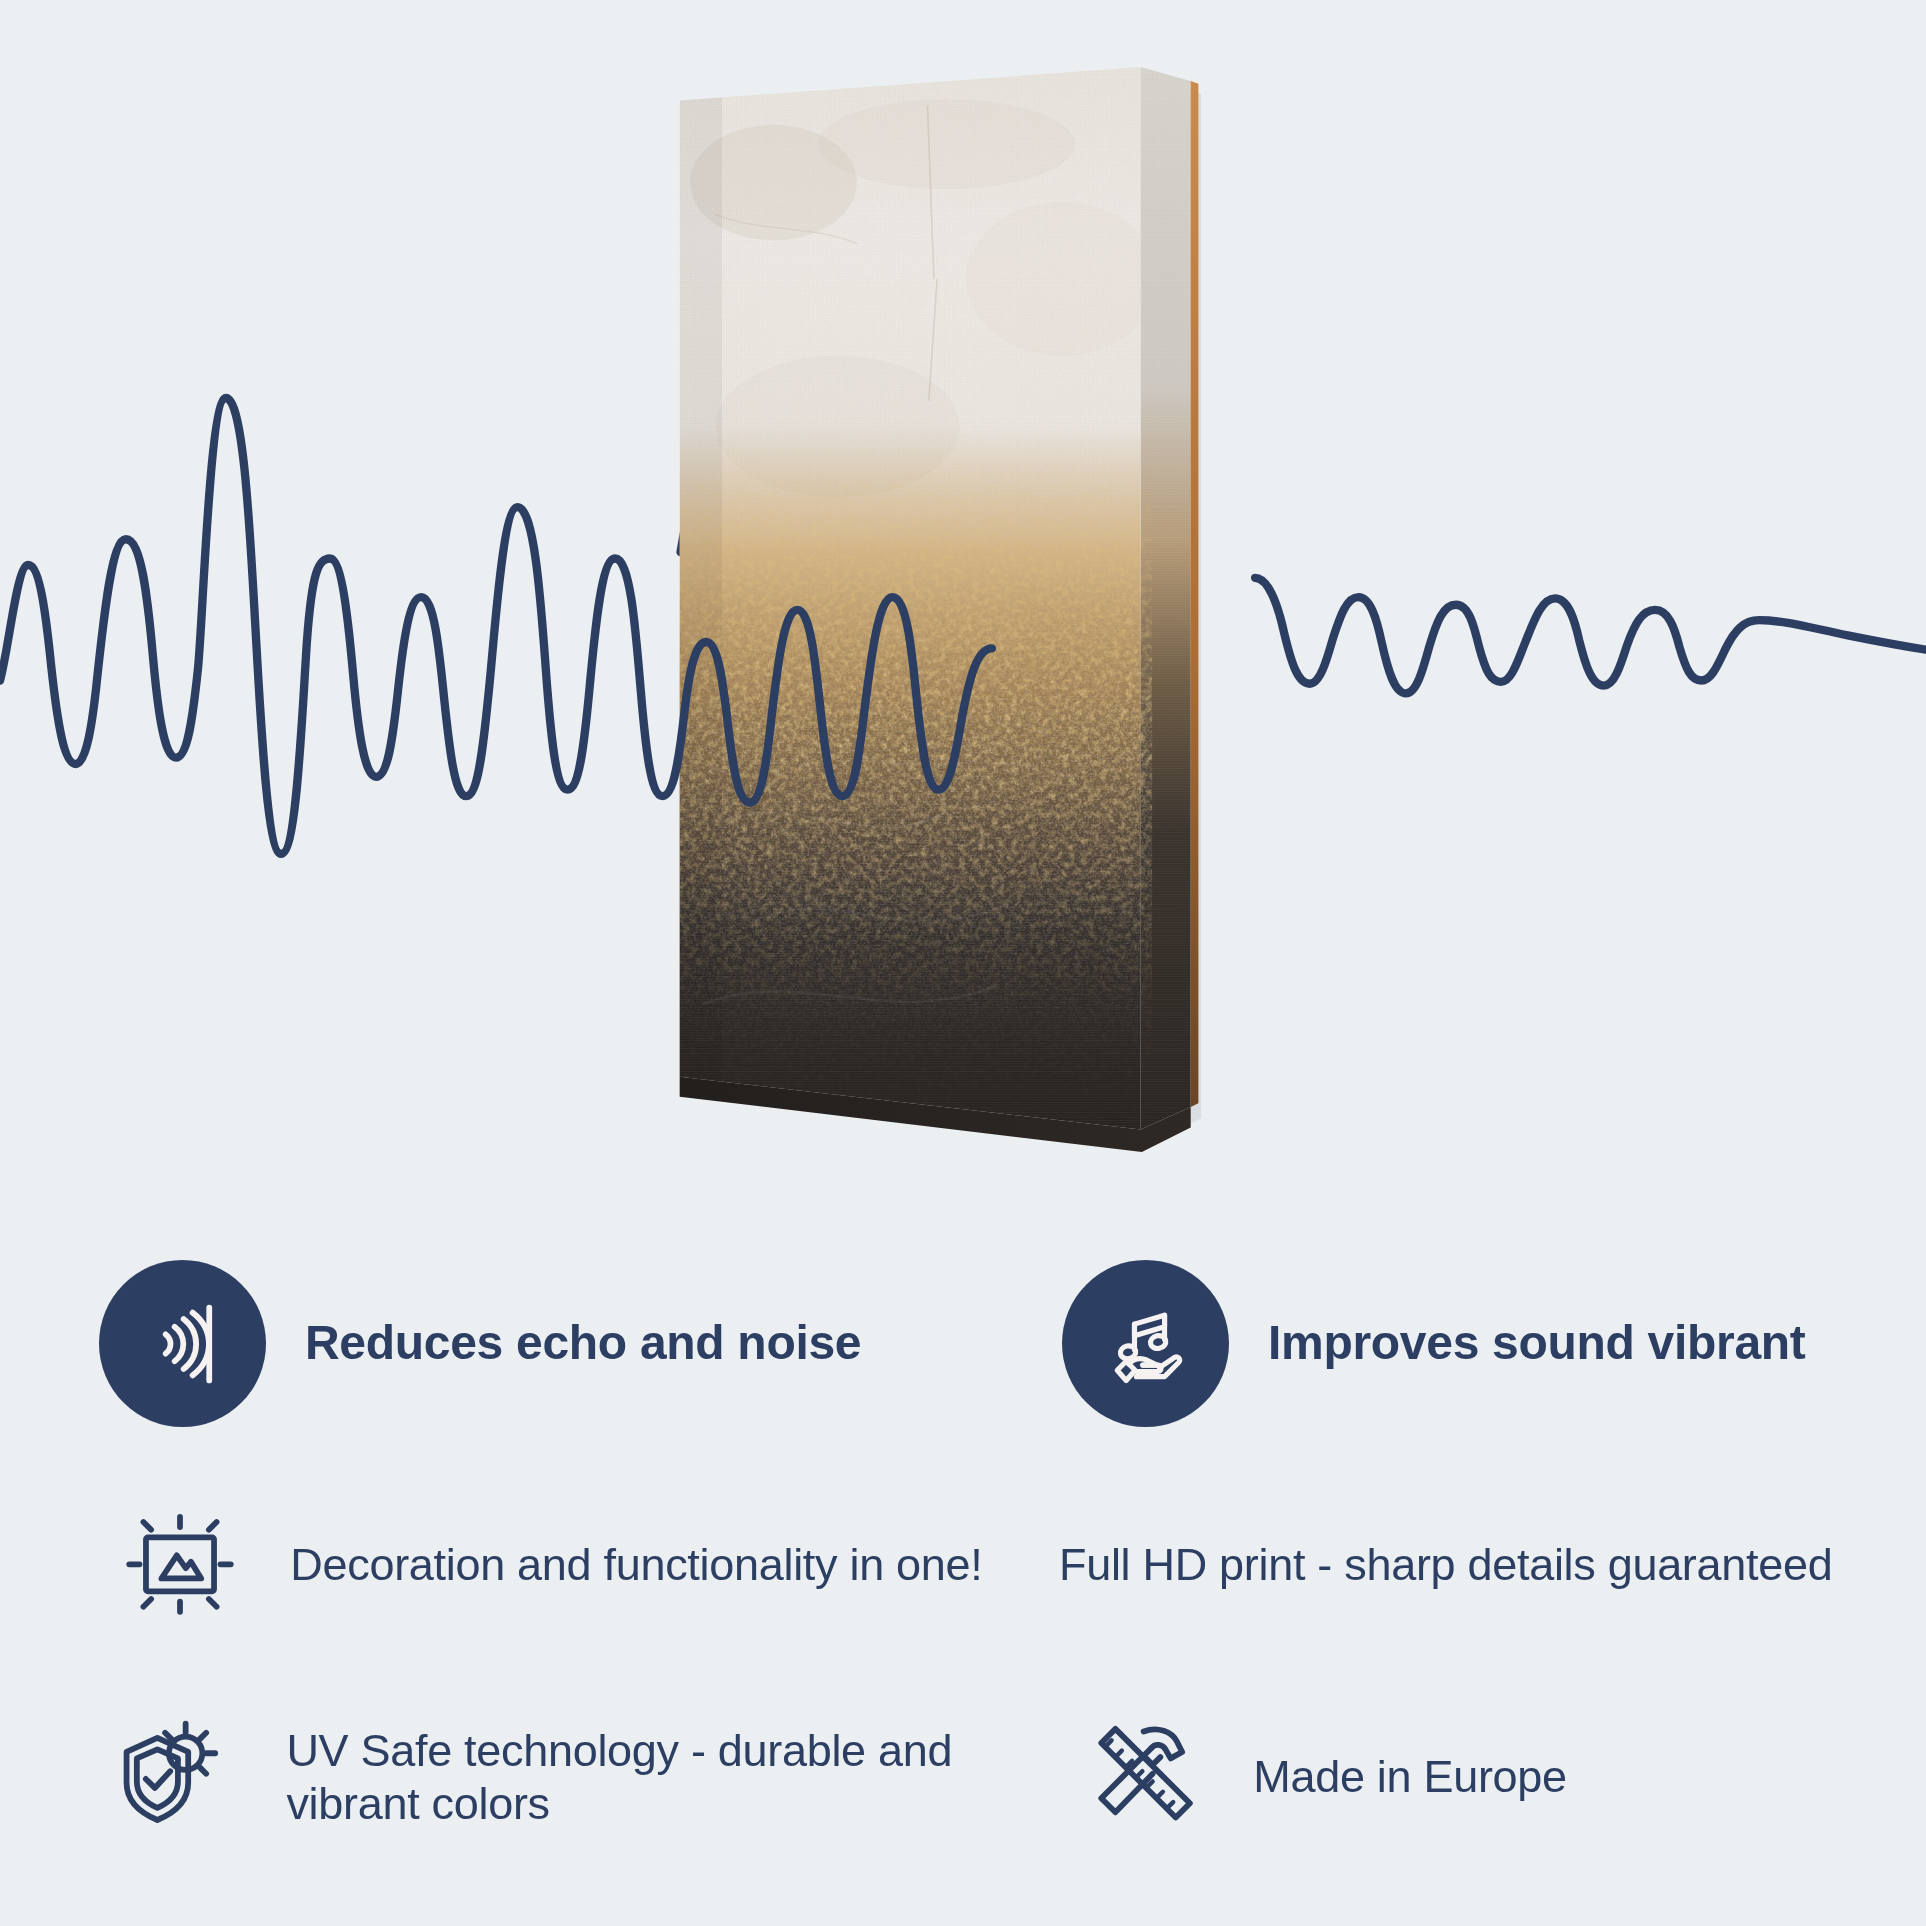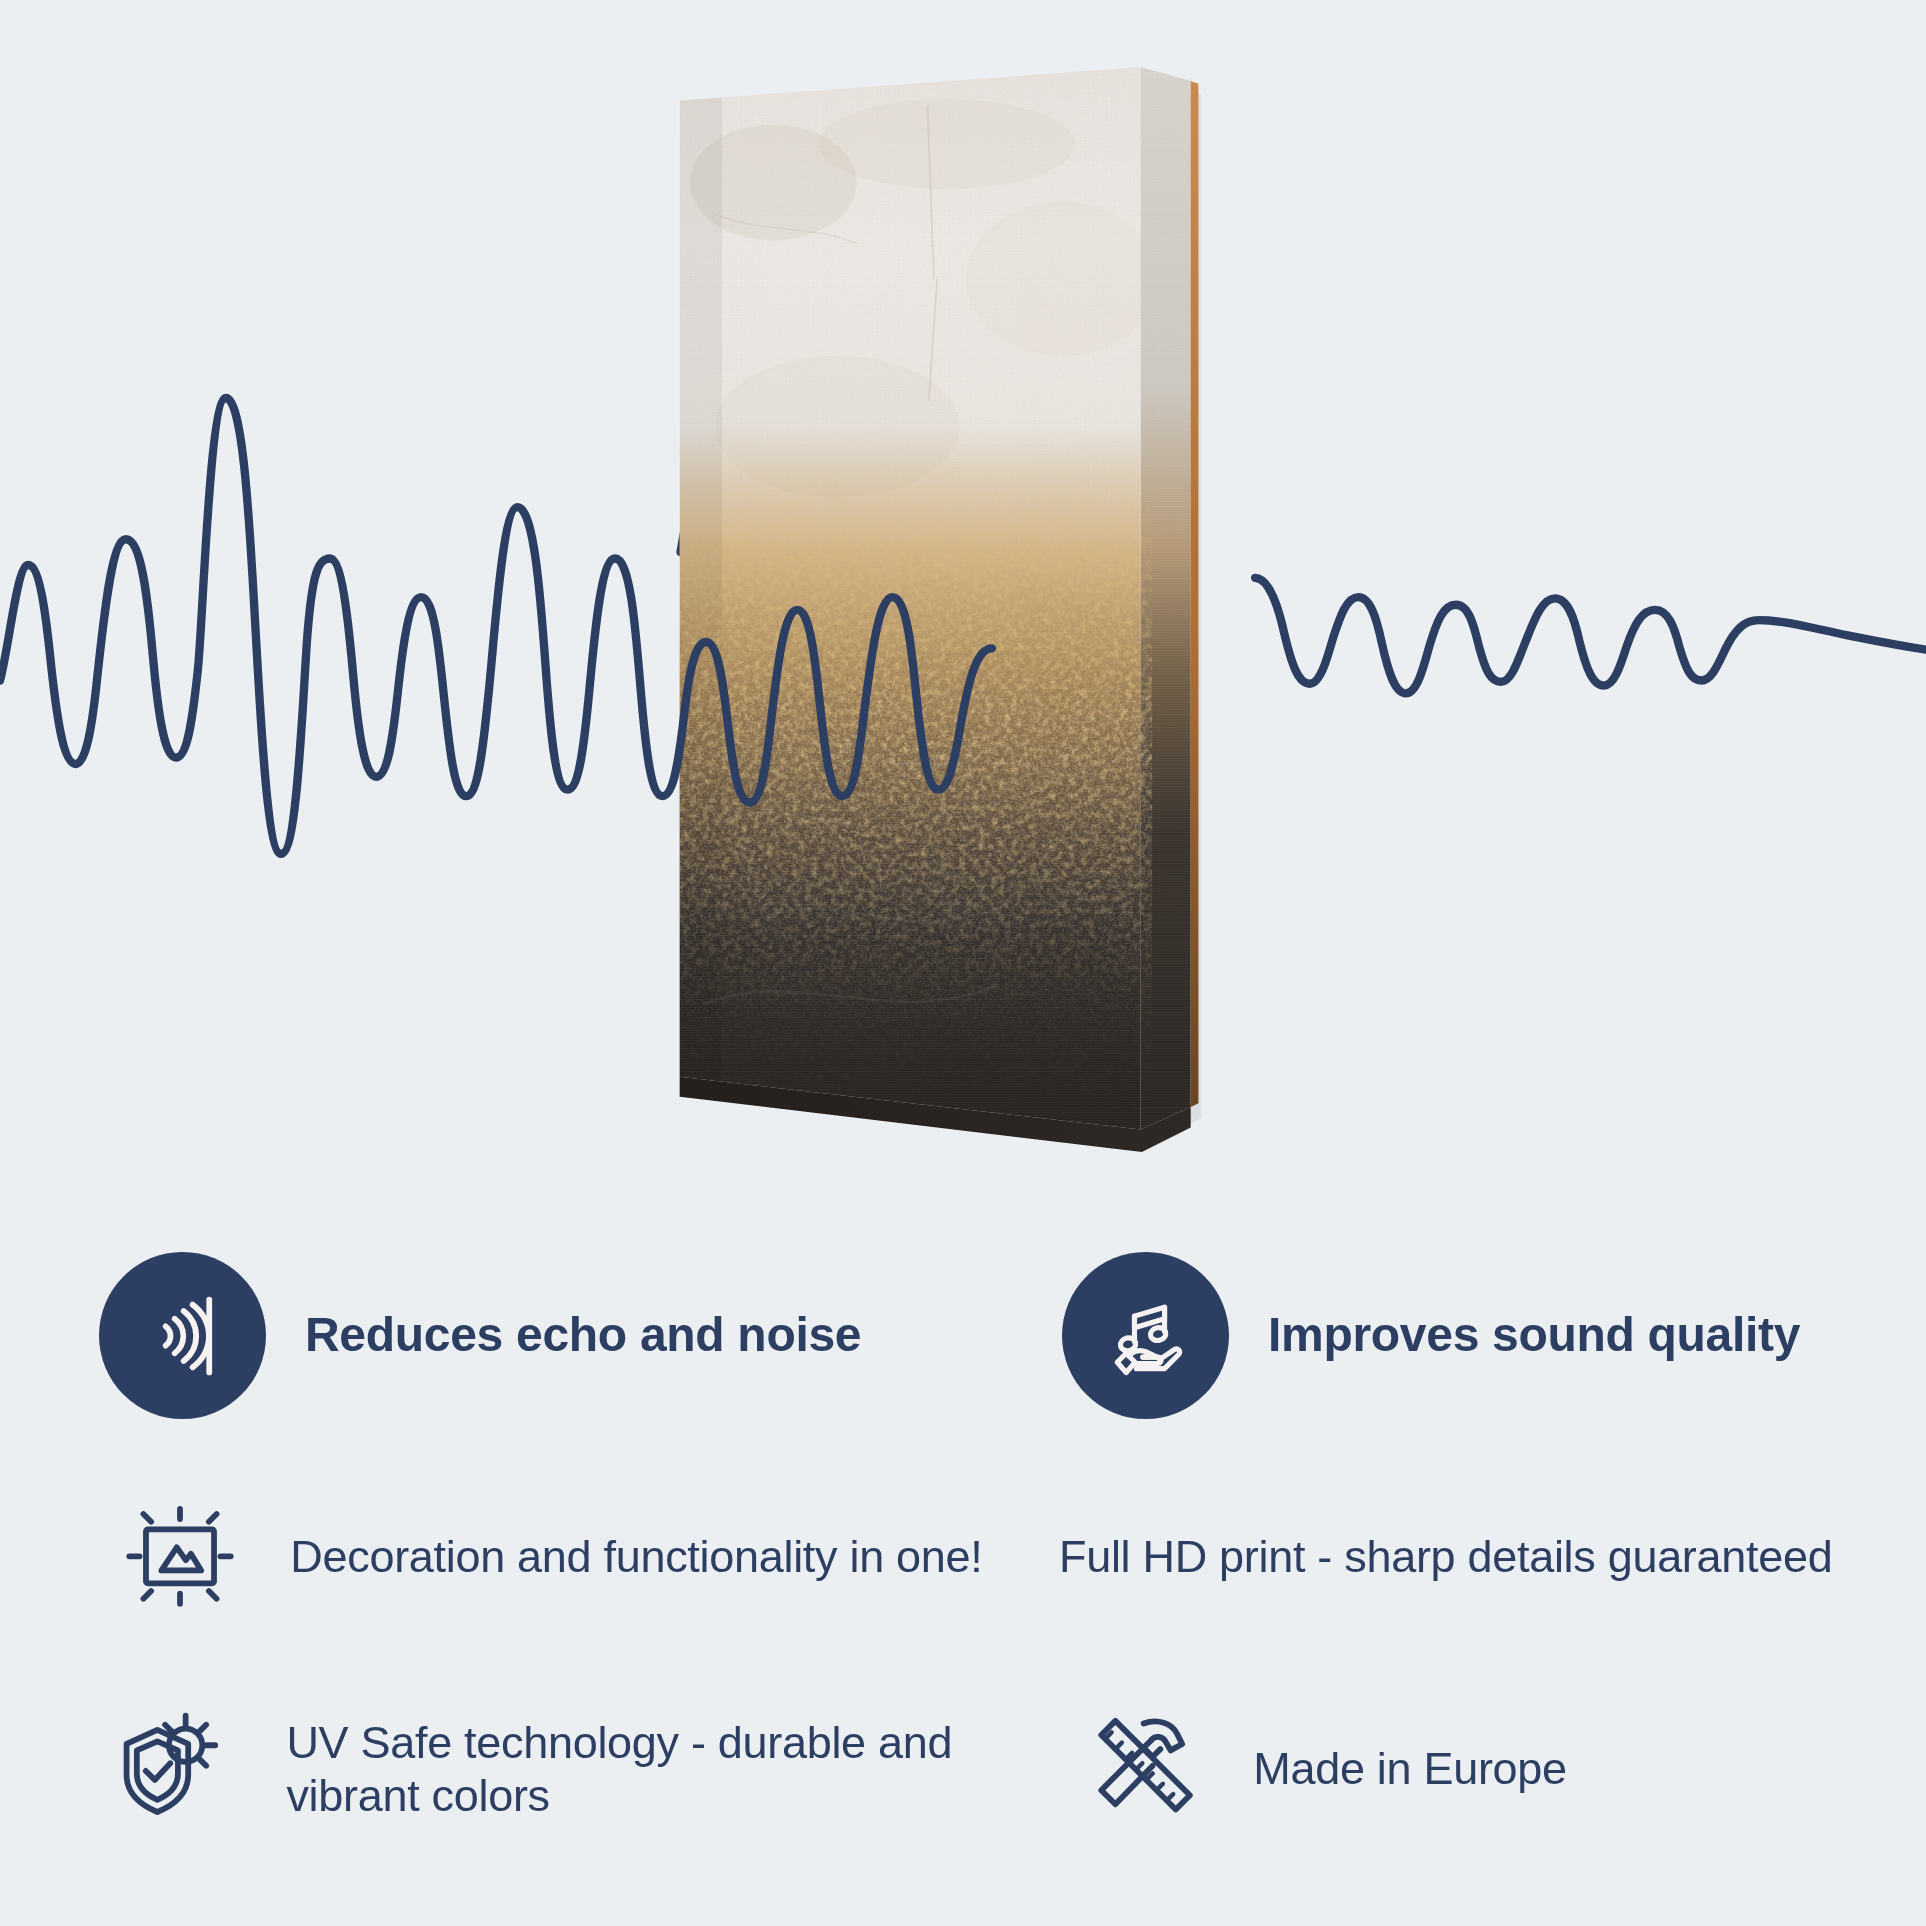--- a/index.html
+++ b/index.html
@@ -26,21 +26,21 @@
   }
   .art-svg{position:absolute;left:0;top:0;overflow:visible;}
 
   
   .features{
     position:absolute;left:0;top:1220px;
     width:1926px;height:706px;
     z-index:8;
   }
   .feat-grid{
-    position:absolute;left:96px;top:0;
+    position:absolute;left:96px;top:8px;
     width:1746px;
     display:grid;
     grid-template-columns:963px 783px;
     grid-template-rows:231px 212px 212px;
   }
   .feat{
     display:flex;align-items:center;
     gap:36px;
   }
   .feat.badge .ficon{
@@ -362,21 +362,21 @@
                 <ellipse cx="94" cy="72" rx="12" ry="10" transform="rotate(-12 94 72)"></ellipse>
 
                 <path d="M30,116 L44,102 L58,116 L44,132 Z"></path>
                 <path d="M48,106 C56,98 66,96 76,100 L92,108 L70,108"></path>
                 <path d="M70,108 L94,108 C100,108 100,118 94,118 L60,118"></path>
                 <path d="M60,126 L104,126 L126,104 C131,99 124,92 118,97 L96,112"></path>
               </g>
             </svg>
           </div>
         </div>
-        <div class="flabel">Improves sound quality</div>
+        <div class="flabel">Improves sound vibrant</div>
       </div>
 
       <div class="feat plain">
         <div class="ficon">
           <svg width="122" height="122" viewBox="0 0 190 190">
             <g fill="none" stroke="#2c3f63" stroke-width="9" stroke-linecap="round" stroke-linejoin="round">
               <rect x="42" y="52" width="106" height="84" rx="3"></rect>
               <path d="M66,116 L90,80 L104,100 L112,90 L128,116 Z"></path>
 
               <line x1="95" y1="20" x2="95" y2="36"></line>

